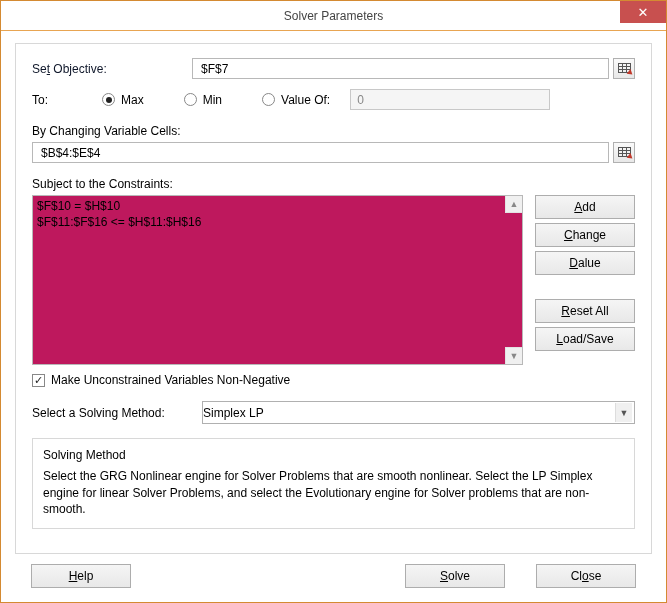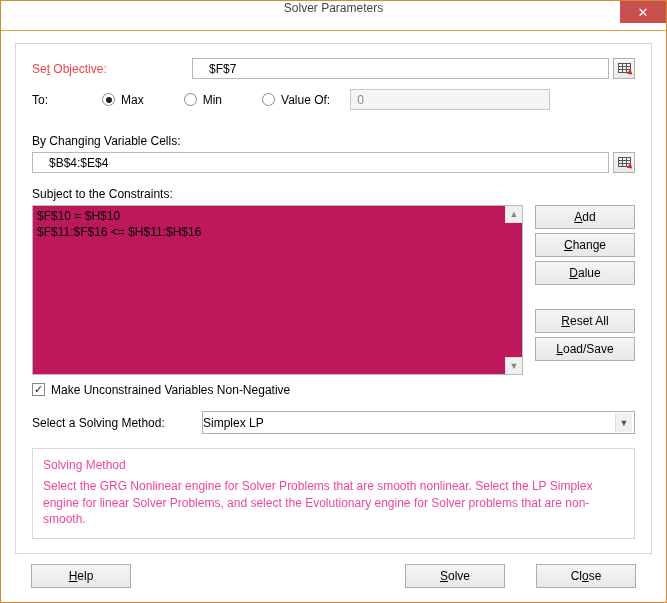--- a/index.html
+++ b/index.html
@@ -20,21 +20,21 @@
     border: 1px solid #d48a32;
     box-shadow: 0 3px 10px rgba(0,0,0,0.3);
     display: flex;
     flex-direction: column;
   }
   .titlebar {
     height: 30px;
     background: #fff;
     border-bottom: 1px solid #e8a552;
     display: flex;
-    align-items: flex-start;
+    align-items: center;
     position: relative;
   }
   .titlebar-text {
     flex: 1;
     text-align: center;
     color: #444;
     font-size: 12px;
   }
   .close-btn {
     width: 46px;
@@ -63,28 +63,28 @@
     border: 1px solid #d8d8d8;
     padding: 14px 16px 12px 16px;
     display: flex;
     flex-direction: column;
   }
   .row {
     display: flex;
     align-items: center;
     margin-bottom: 10px;
   }
-  .row .lbl { color: #ef4444; }
+  .row .lbl { color: #0f172a; }
   .row .lbl .u { text-decoration: underline; }
   .objective-label { width: 160px; }
   .input {
     border: 1px solid #b8b8b8;
     background: #fff;
     height: 21px;
-    padding: 0 16px;
+    padding: 0 8px;
     font-family: inherit;
     font-size: 12px;
   }
   .input.objective { flex: 1; }
   .range-btn {
     width: 22px;
     height: 21px;
     border: 1px solid #b0b0b0;
     margin-left: 4px;
     background: linear-gradient(#fafafa,#e8e8e8);
@@ -109,21 +109,21 @@
       linear-gradient(#555,#555) 8px 0/1px 10px no-repeat,
       linear-gradient(#555,#555) 12px 0/1px 10px no-repeat;
   }
   .range-icon .arrow {
     position:absolute; right:-2px; bottom:-2px; width:0;height:0;
     border-left:5px solid #c0392b;
     border-top:3px solid transparent;
     border-bottom:3px solid transparent;
     transform: rotate(40deg);
   }
-  .to-row { display:flex; align-items:center; margin-bottom:24px; }
+  .to-row { display:flex; align-items:center; margin-bottom:14px; }
   .to-row .lbl { width: 70px; }
   .radio { display:flex; align-items:center; margin-right: 40px; cursor:pointer;}
   .radio-circle {
     width:13px;height:13px;border:1px solid #888;border-radius:50%;
     margin-right:6px; display:flex; align-items:center; justify-content:center;
     background:#fff;
   }
   .radio.checked .radio-circle::after {
     content:""; width:6px;height:6px;background:#222;border-radius:50%;
   }
@@ -151,40 +151,40 @@
   .scroll-down{ bottom:0; border-top:1px solid #e3e3e3;}
   .btn-col { width:100px; display:flex; flex-direction:column; }
   .btn {
     height:24px; border:1px solid #adadad;
     background:linear-gradient(#f5f5f5,#e8e8e8);
     margin-bottom:4px; cursor:pointer; font-family:inherit;
     display:flex;align-items:center;justify-content:center;
   }
   .btn .u { text-decoration: underline; }
   .btn.gap-top { margin-top:20px; }
-  .check-row { display:flex; margin-bottom:14px;}
+  .check-row { display:flex; align-items:center; margin-bottom:14px;}
   .checkbox {
     width:13px;height:13px;border:1px solid #888;margin-right:6px;
     display:flex;align-items:center;justify-content:center;background:#fff;
     cursor:pointer;
   }
   .checkbox.checked::after { content:"✓"; font-size:11px; color:#222; line-height:11px;}
   .method-row { display:flex; align-items:center; margin-bottom:14px;}
   .method-row .lbl { width:170px; }
   .select {
     flex:1; height:23px; border:1px solid #b0b0b0; background:#fff;
     display:flex; align-items:center; justify-content:space-between;
     padding:0 2px 0 0; cursor:pointer;
   }
   .select .chev {
     width:17px;height:19px;background:#f0f0f0;border-left:1px solid #ddd;
     display:flex;align-items:center;justify-content:center;color:#555;font-size:9px;
   }
   .desc-box {
-    border:1px solid #d8d8d8; padding:8px 10px 10px 10px; color:#ec4899;
+    border:1px solid #d8d8d8; padding:8px 10px 10px 10px; color:#000000;
     line-height:1.4;
   }
   .desc-box .heading { margin-bottom:4px; }
   .footer {
     display:flex; justify-content:space-between; padding:10px 16px 0 16px;
   }
   .footer-right { display:flex; gap:31px; }
   .footer .btn { width:100px; margin-bottom:0; }
 </style>
 </head>

